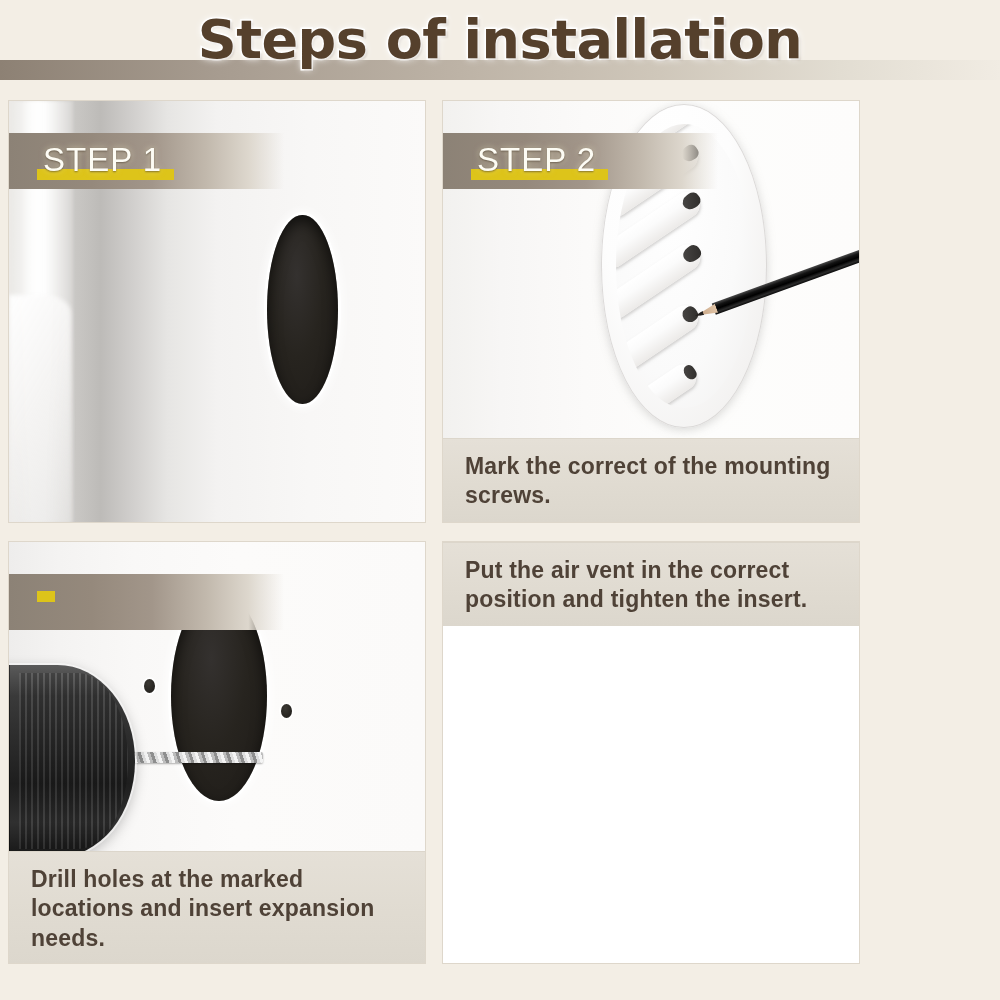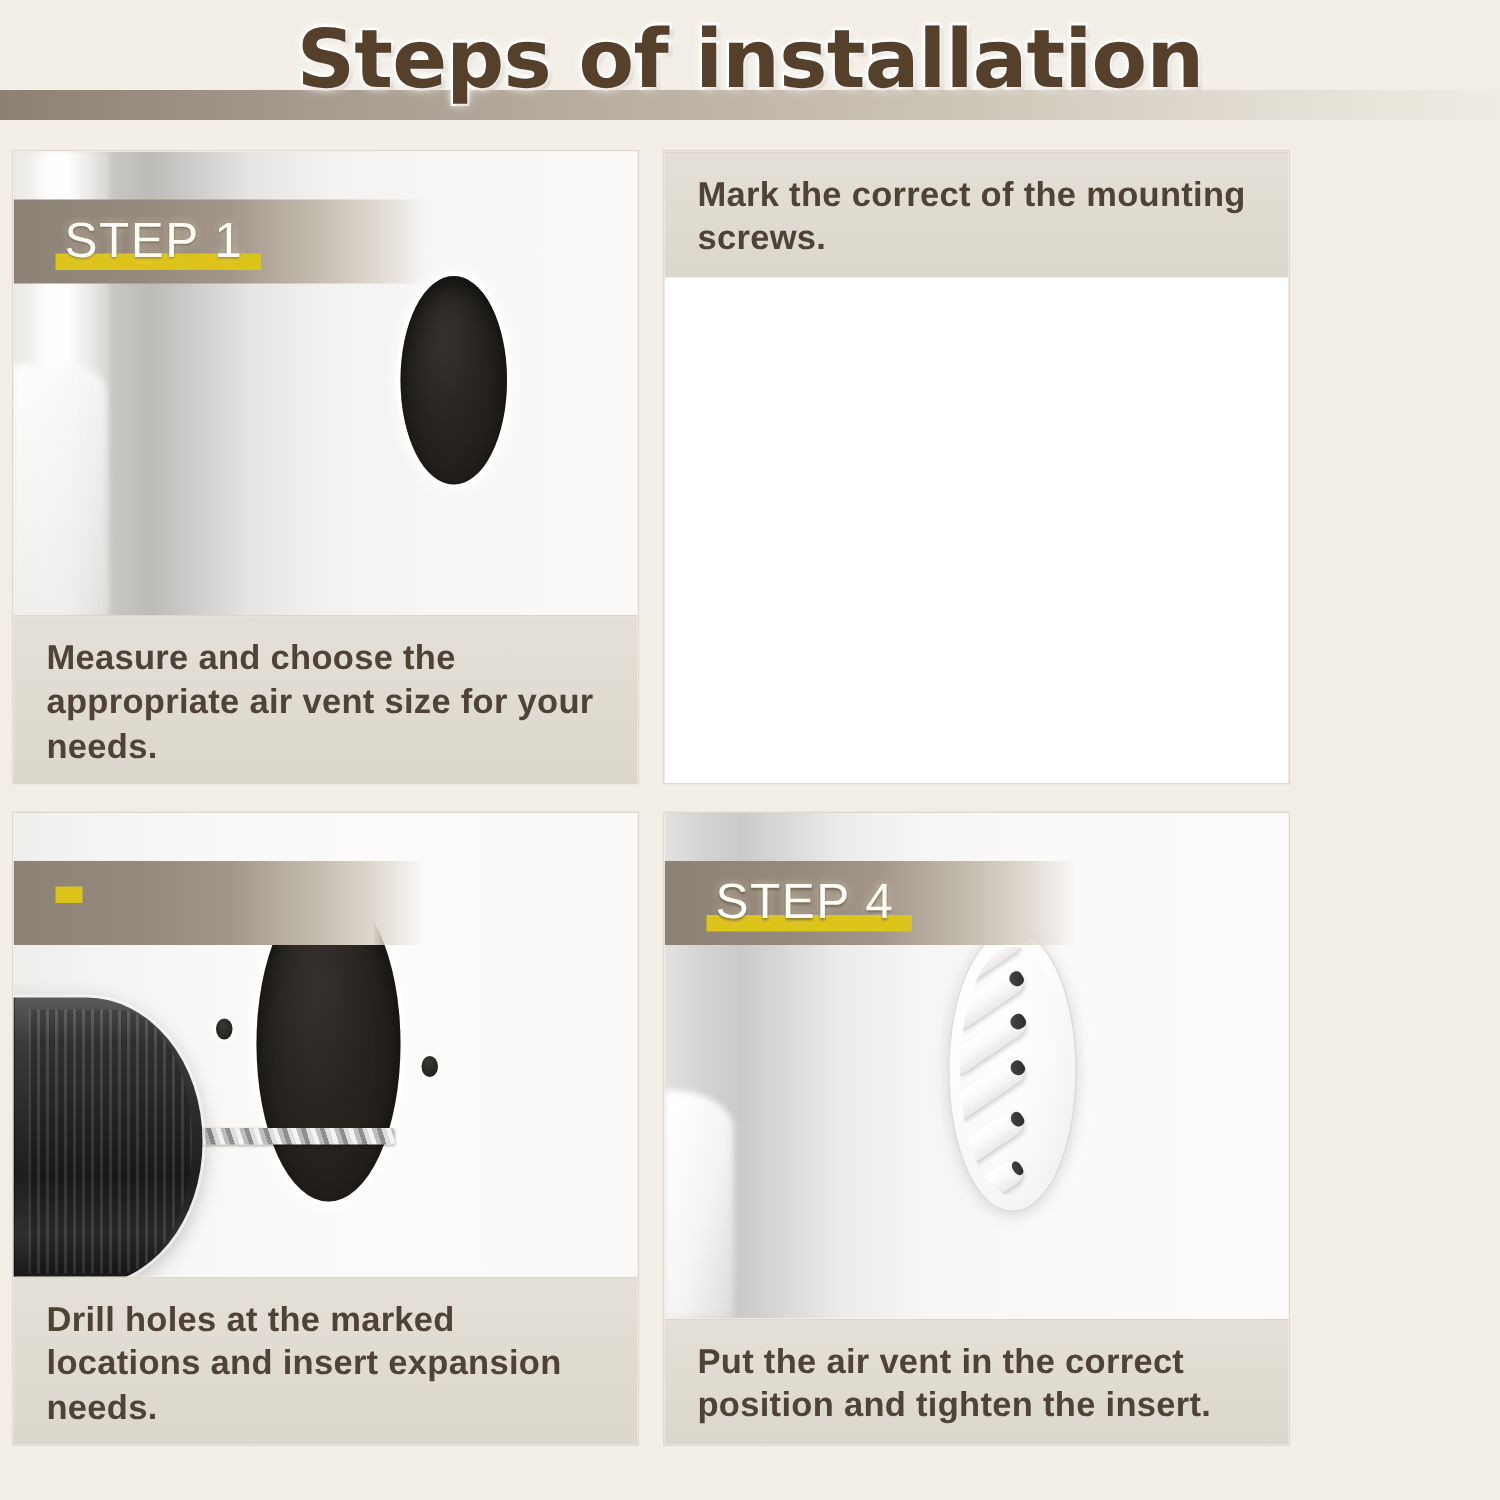--- a/index.html
+++ b/index.html
@@ -359,80 +359,82 @@
         <div class="pipe-1b"></div>
         <div class="hole hole-1"></div>
 
         <div class="ribbon">
           <div class="ribbon-inner">
             <div class="ribbon-underline"></div>
             <div class="step-label">STEP 1</div>
           </div>
         </div>
       </div>
-      <div class="caption">
-        <div class="caption-text">Measure and choose the appropriate air vent size for your needs.</div>
-      </div>
-    </div>
-
-    <div class="panel">
-      <div class="caption">
-        <div class="caption-text">Mark the correct of the mounting screws.</div>
-      </div>
     </div>
 
     <div class="panel">
       <div class="photo">
-        <div class="wall wall-c"></div>
-        <div class="hole hole-3"></div>
-        <div class="screw-dot dot-3a"></div>
-        <div class="screw-dot dot-3b"></div>
-
-        <div class="drill">
-          <div class="drill-bit"></div>
-          <div class="drill-chuck">
-            <div class="drill-ridges"></div>
-            <div class="drill-band"></div>
-
-          </div>
-        </div>
-
-        <div class="ribbon">
-          <div class="ribbon-inner">
-            <div class="ribbon-underline"></div>
-          </div>
-        </div>
-      </div>
-      <div class="caption">
-        <div class="caption-text">Drill holes at the marked locations and insert expansion needs.</div>
-      </div>
-    </div>
-
-    <div class="panel">
-      <div class="photo">
-        <div class="wall wall-d"></div>
-        <div class="pipe-4"></div>
-
-        <div class="vent vent-4">
+        <div class="wall wall-b"></div>
+
+        <div class="vent vent-2">
           <div class="vent-face">
             <div class="slat" style="left:-4%; top:8%;  width:72%;"></div>
             <div class="slat" style="left:-8%; top:26%; width:80%;"></div>
             <div class="slat" style="left:-10%;top:44%; width:84%;"></div>
             <div class="slat" style="left:-8%; top:62%; width:82%;"></div>
             <div class="slat" style="left:0%;  top:80%; width:70%;"></div>
             <div class="slat" style="left:14%; top:96%; width:52%;"></div>
           </div>
         </div>
 
+        <div class="pencil">
+          <div class="pencil-body"></div>
+          <div class="pencil-wood"></div>
+          <div class="pencil-tip"></div>
+        </div>
+
         <div class="ribbon">
           <div class="ribbon-inner">
             <div class="ribbon-underline"></div>
-            <div class="step-label">STEP 4</div>
+            <div class="step-label">STEP 2</div>
           </div>
         </div>
       </div>
+      <div class="caption">
+        <div class="caption-text">Mark the correct of the mounting screws.</div>
+      </div>
+    </div>
+
+    <div class="panel">
+      <div class="photo">
+        <div class="wall wall-c"></div>
+        <div class="hole hole-3"></div>
+        <div class="screw-dot dot-3a"></div>
+        <div class="screw-dot dot-3b"></div>
+
+        <div class="drill">
+          <div class="drill-bit"></div>
+          <div class="drill-chuck">
+            <div class="drill-ridges"></div>
+            <div class="drill-band"></div>
+
+          </div>
+        </div>
+
+        <div class="ribbon">
+          <div class="ribbon-inner">
+            <div class="ribbon-underline"></div>
+          </div>
+        </div>
+      </div>
+      <div class="caption">
+        <div class="caption-text">Drill holes at the marked locations and insert expansion needs.</div>
+      </div>
+    </div>
+
+    <div class="panel">
       <div class="caption">
         <div class="caption-text">Put the air vent in the correct position and tighten the insert.</div>
       </div>
     </div>
 
   </div>
 </div>
 
 </body></html>

